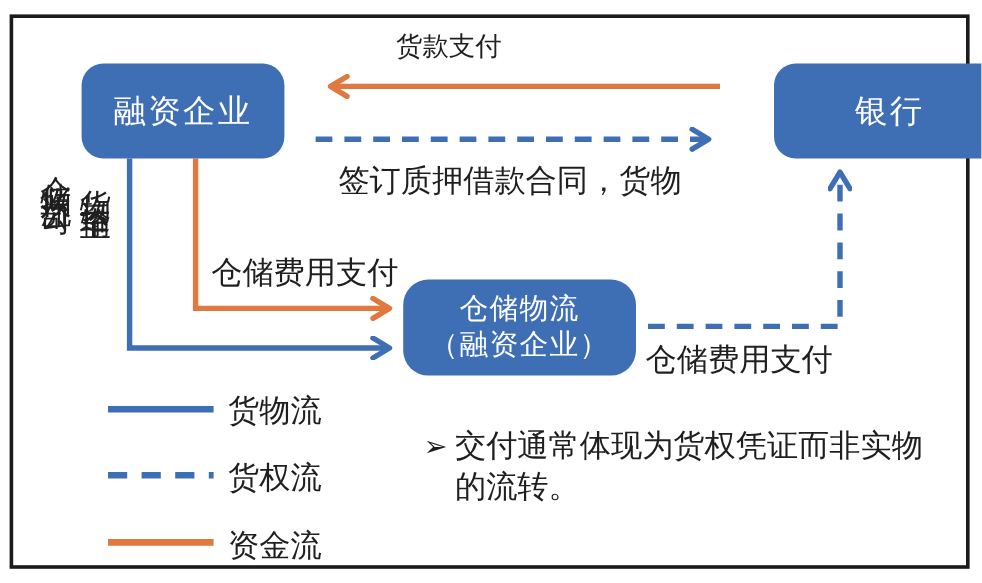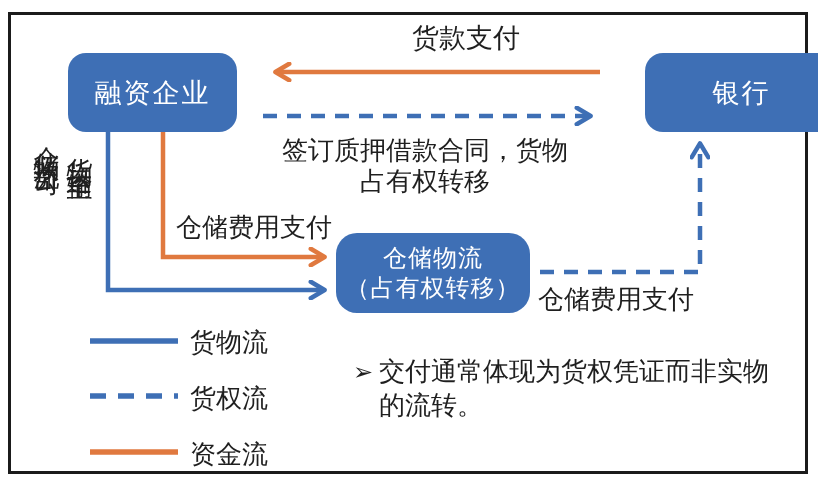--- a/index.html
+++ b/index.html
@@ -21,21 +21,21 @@
   .node{
     position:absolute;background:var(--blue);color:var(--boxtext);
     border-radius:18px;display:flex;flex-direction:column;
     align-items:center;justify-content:center;text-align:center;
     font-size:27px;line-height:32px;letter-spacing:2px;
   }
   .node-financing{left:68px;top:53px;width:169px;height:79px;}
   .node-bank{left:602px;top:53px;width:193px;height:79px;margin-left:43px;}
   .node-warehouse{left:336px;top:233px;width:194px;height:80px;font-size:24px;line-height:30px;letter-spacing:1px;border-radius:21px;}
   .lbl{position:absolute;font-size:26px;line-height:31px;white-space:nowrap;}
-  .lbl-payment{left:330px;top:23px;width:190px;text-align:right;font-size:27px;}
+  .lbl-payment{left:330px;top:23px;width:190px;text-align:left;font-size:22px;}
   .lbl-contract{left:268px;top:135px;width:314px;text-align:center;white-space:normal;}
   .lbl-storagefee{left:176px;top:212px;}
   .lbl-receipt{left:538px;top:284px;}
   .vtext{
     position:absolute;writing-mode:vertical-rl;text-orientation:upright;
     font-size:26px;letter-spacing:5px;line-height:30px;
   }
   .vcol-company{left:31px;top:126px;}
   .vcol-transport{left:64px;top:137px;}
   .legend-label{position:absolute;font-size:26px;white-space:nowrap;}
@@ -82,28 +82,27 @@
   <div class="node node-financing">
     <span>融资企业</span>
   </div>
 
   <div class="node node-bank">
     <span>银行</span>
   </div>
 
   <div class="node node-warehouse">
     <span>仓储物流</span>
-    <span>（占有权转移）</span>
+    <span>（融资企业）</span>
   </div>
 
   <div class="lbl lbl-payment">货款支付</div>
 
   <div class="lbl lbl-contract">
     <div>签订质押借款合同，货物</div>
-    <div>占有权转移</div>
   </div>
 
   <div class="lbl lbl-storagefee">仓储费用支付</div>
 
   <div class="lbl lbl-receipt">仓储费用支付</div>
 
   <div class="vtext vcol-company">仓储物流公司</div>
   <div class="vtext vcol-transport">货物运输至</div>
 
   <div class="legend-label legend-1">货物流</div>

